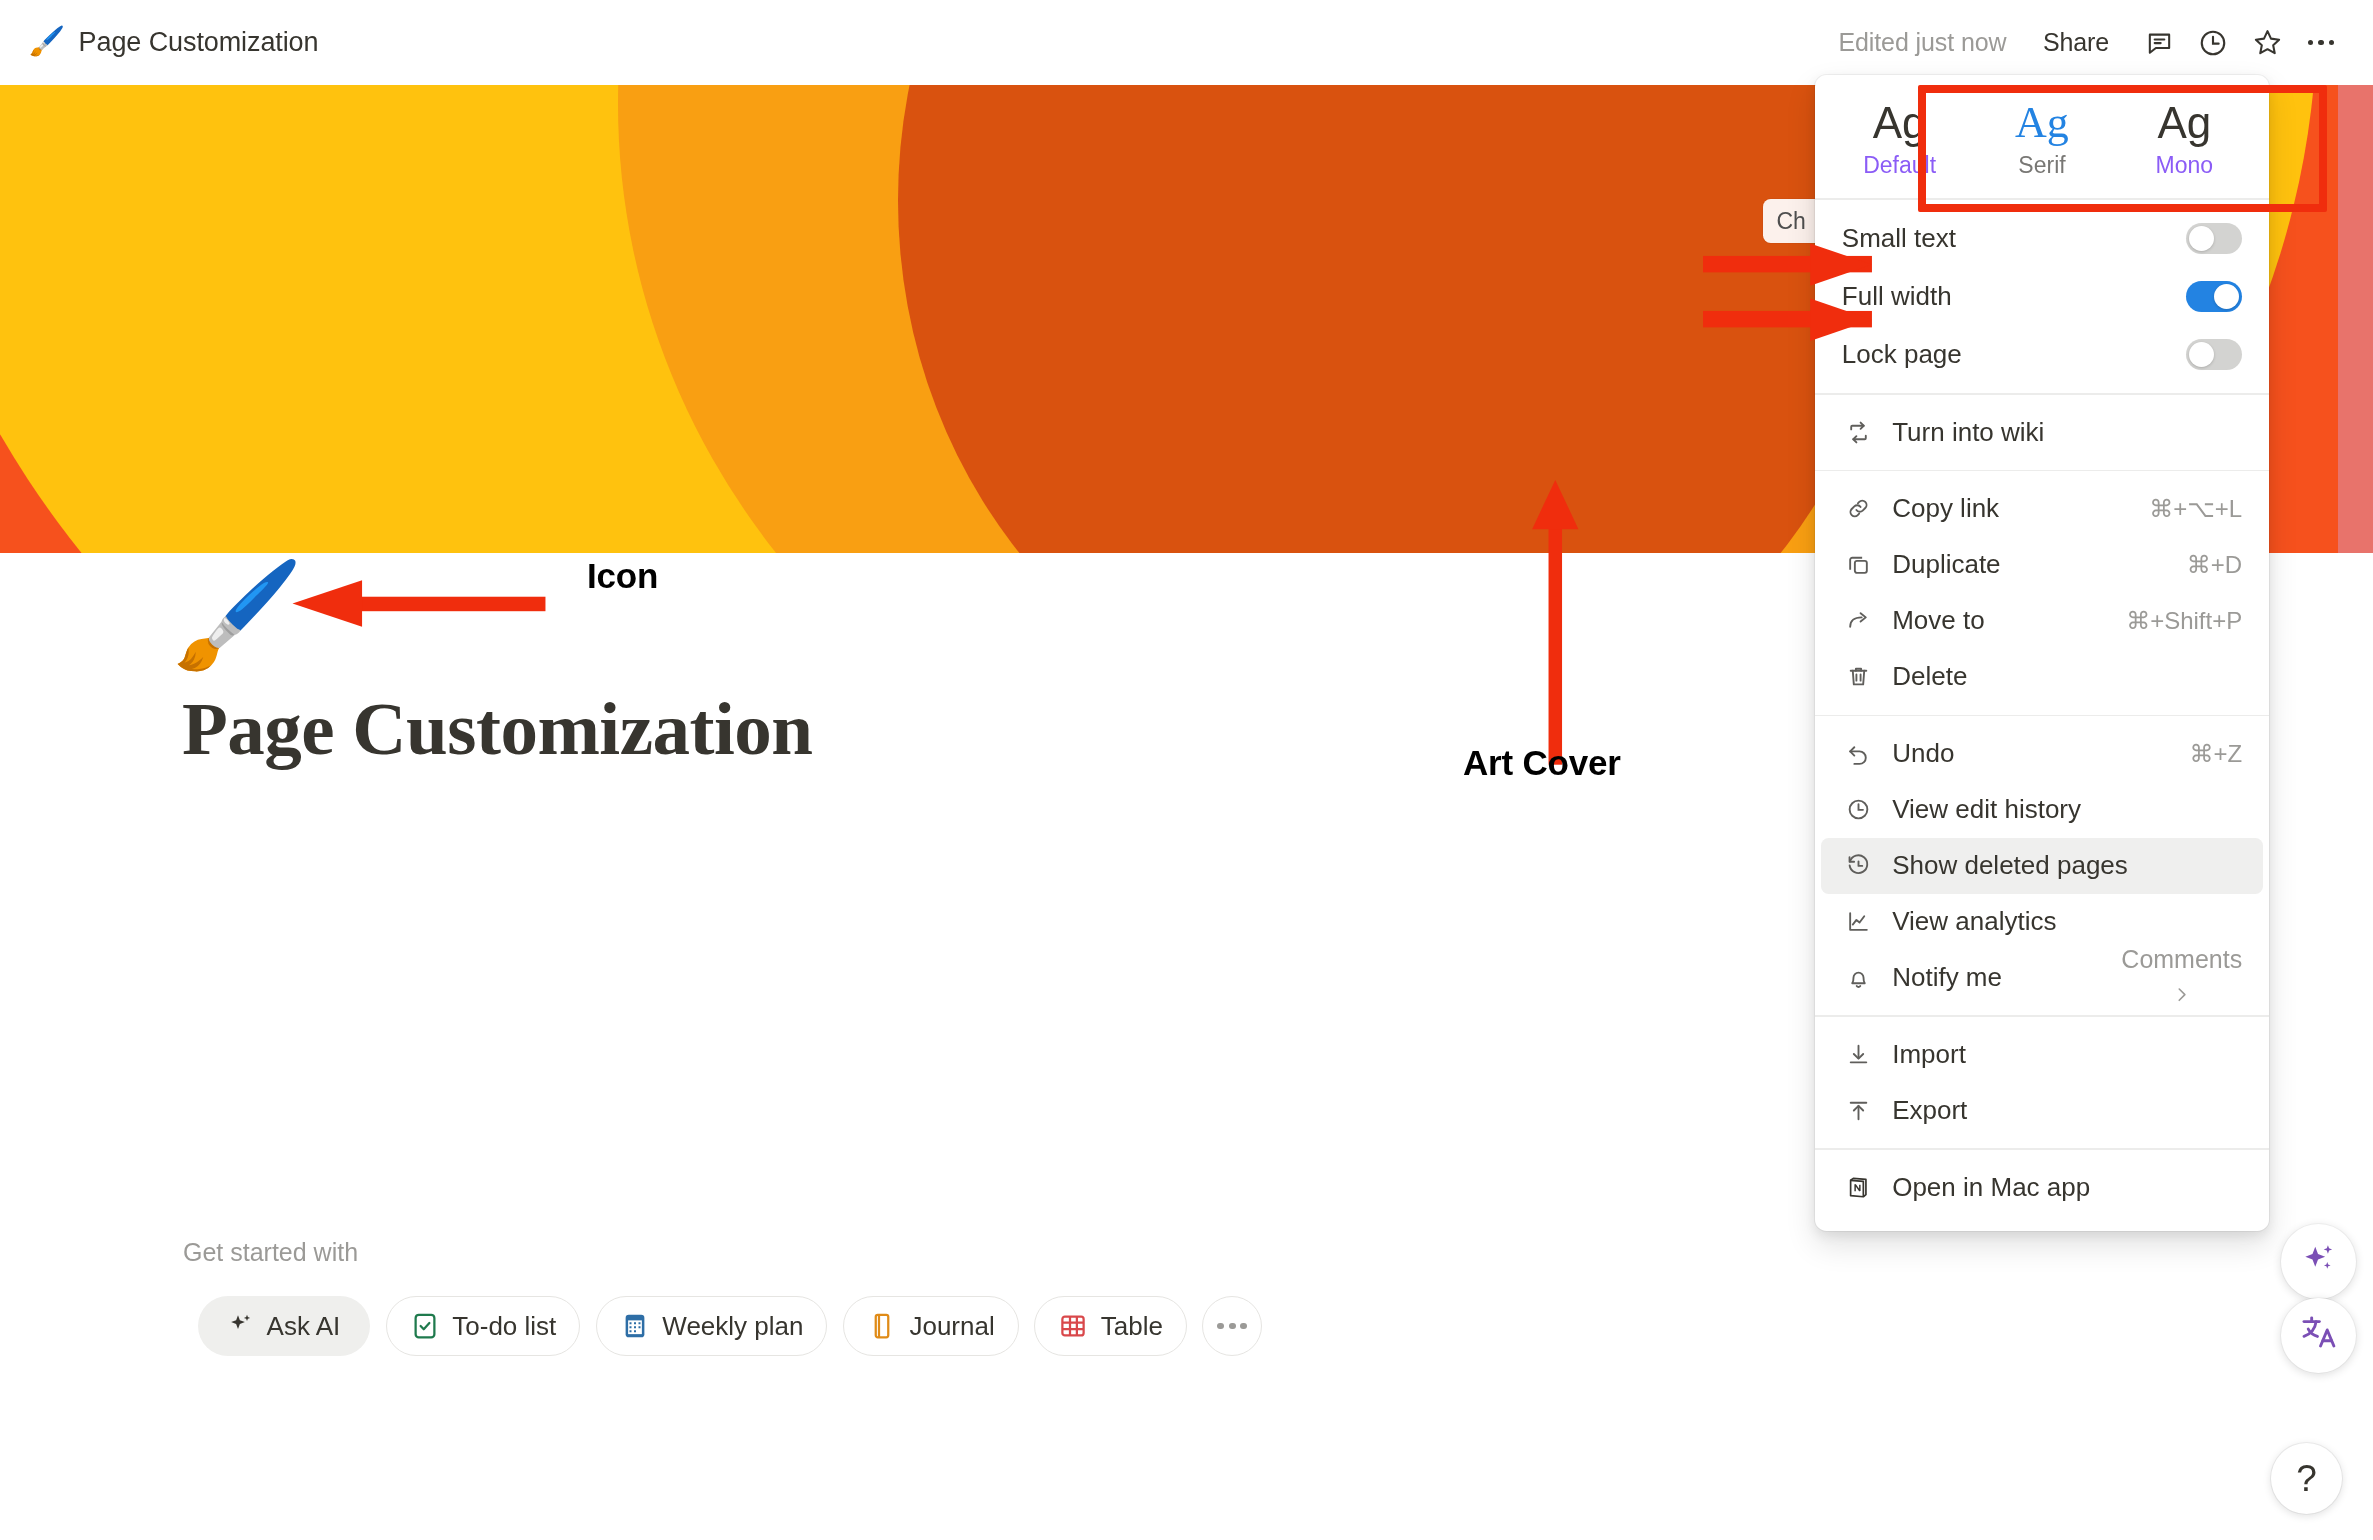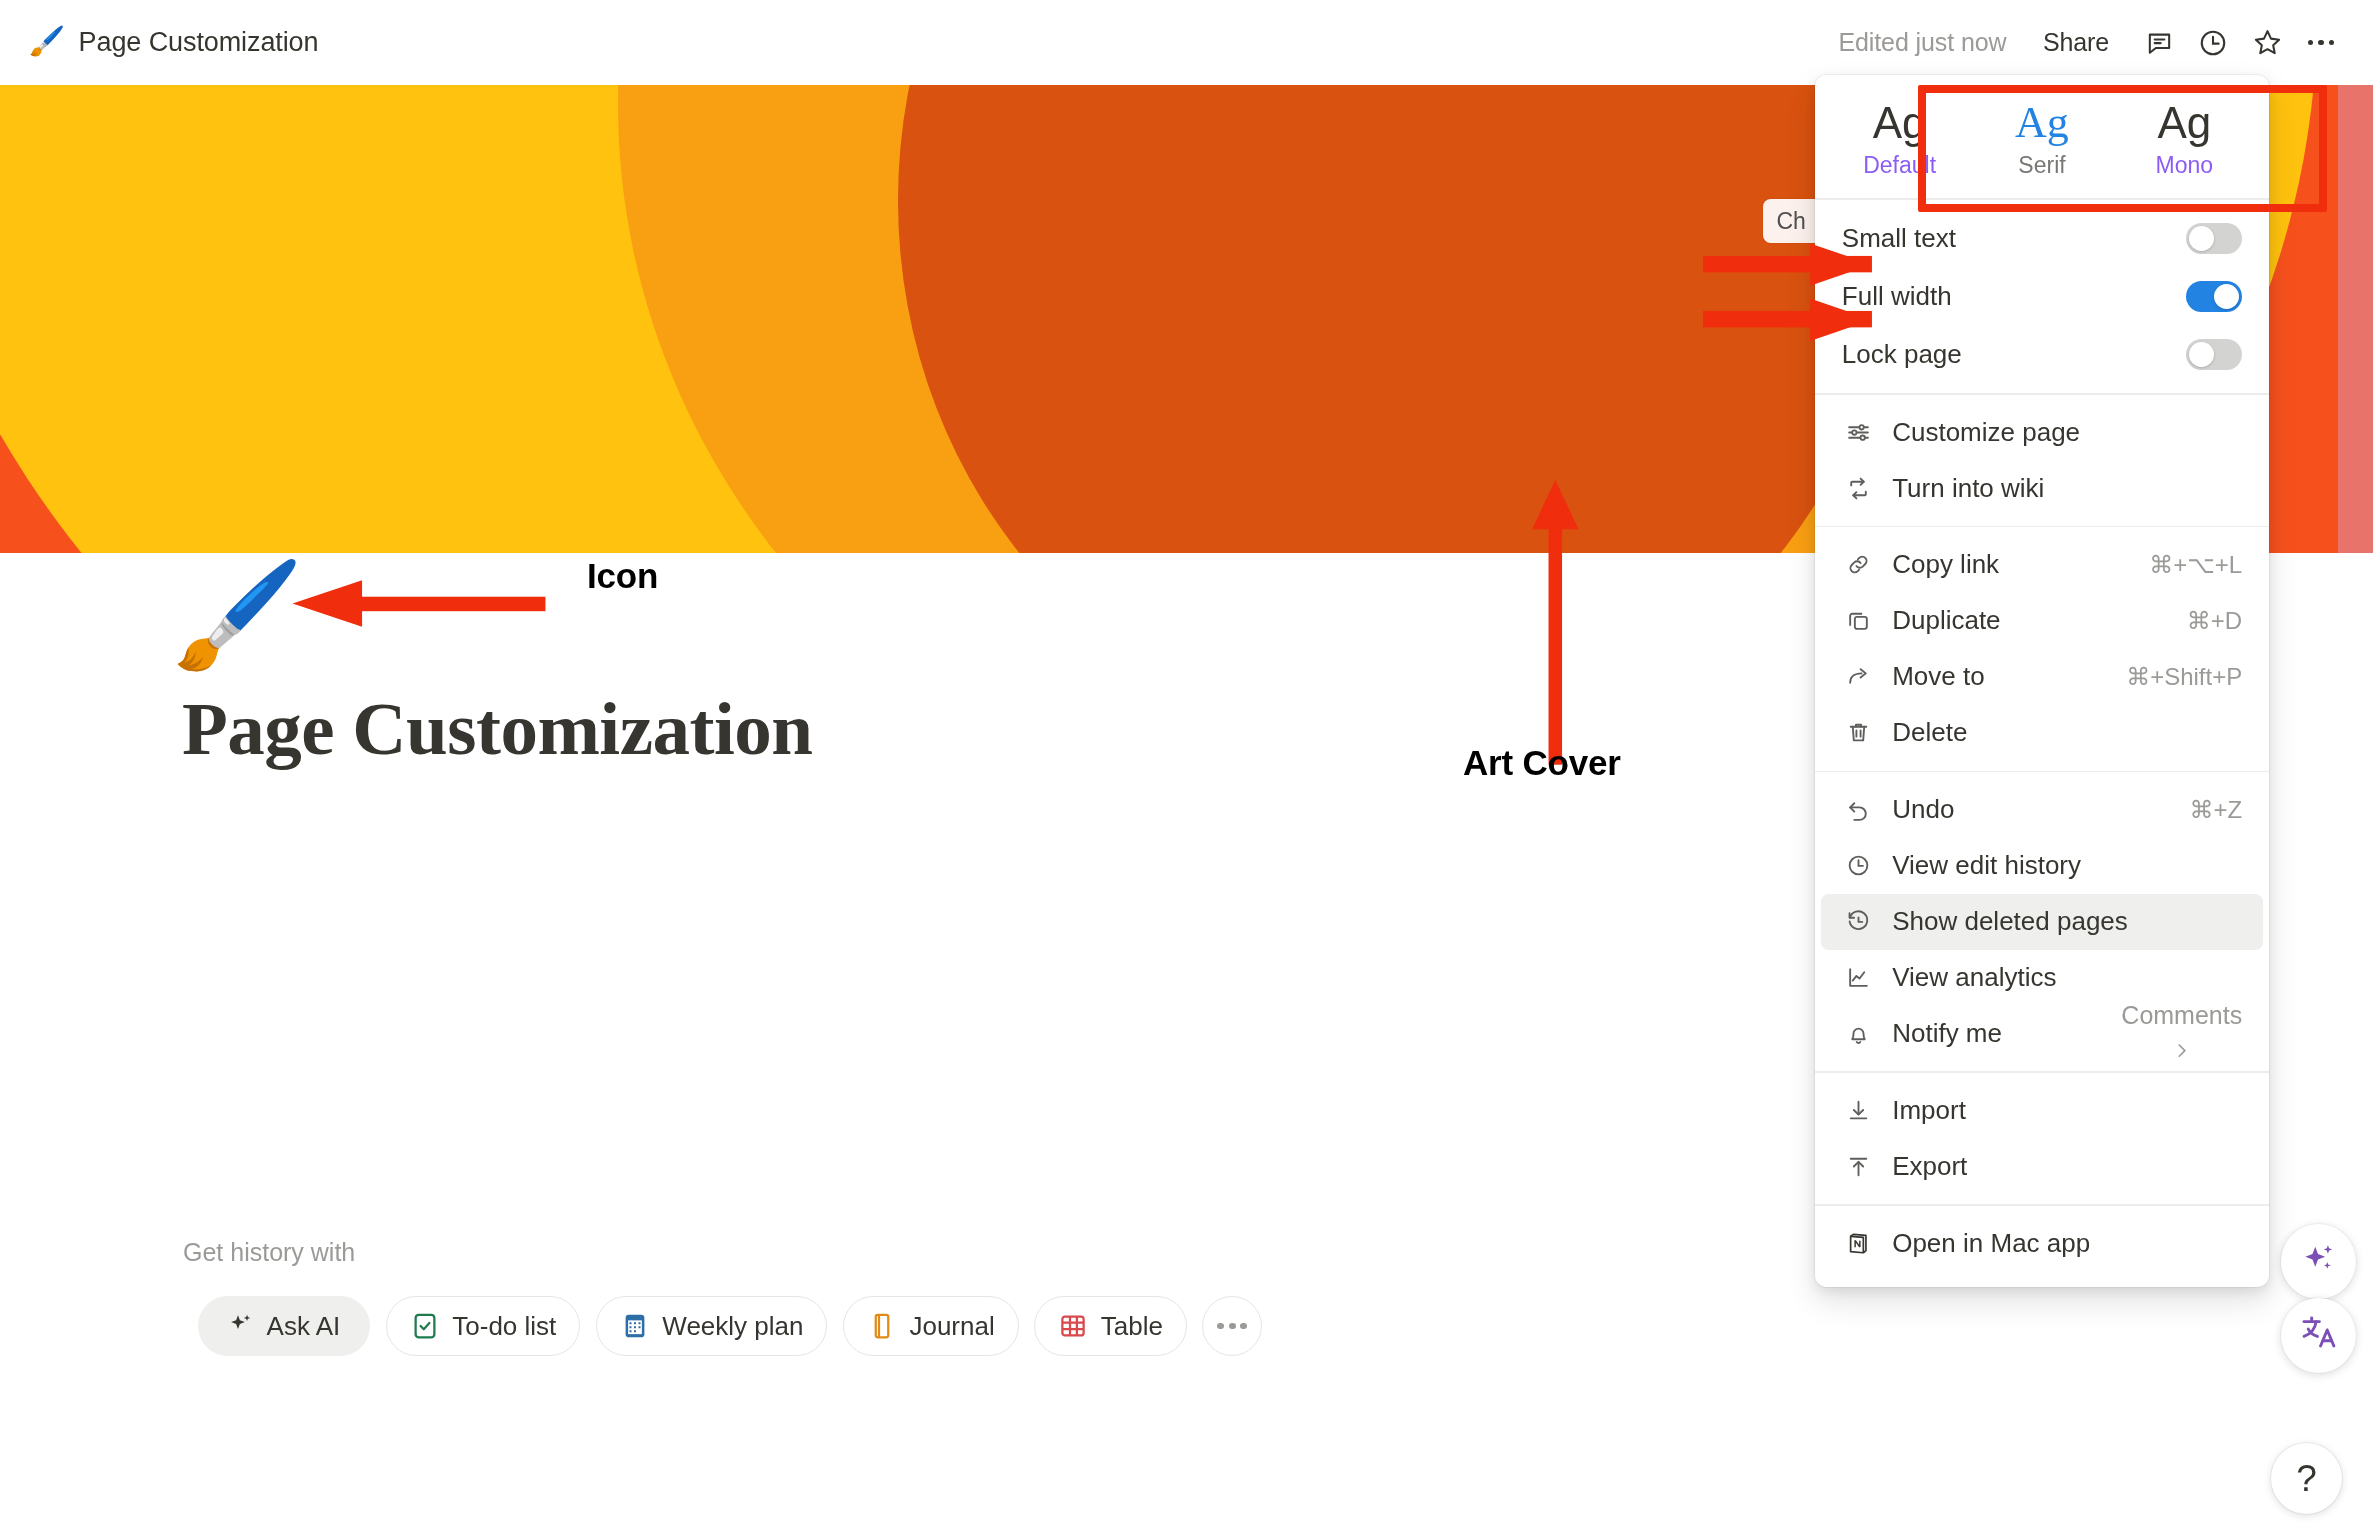--- a/index.html
+++ b/index.html
@@ -237,21 +237,21 @@
             <i></i>
             <i></i>
           </span>
       </span>
     </div>
   </div>
 
   <div class="page-icon">🖌️</div>
   <div class="page-title">Page Customization</div>
 
-  <div class="get-started-label">Get history with</div>
+  <div class="get-started-label">Get started with</div>
 
   <div class="chip-row">
     <div class="chip ai">
       <span>
         <svg class="g" viewBox="0 0 24 24" fill="#37352f">
           <path d="M11.2 3.3l1.5 4 4 1.5-4 1.5-1.5 4-1.5-4-4-1.5 4-1.5z"></path>
           <path d="M18.4 3l.7 1.8 1.8.7-1.8.7-.7 1.8-.7-1.8-1.8-.7 1.8-.7z"></path>
         </svg>
       </span>
       <span>Ask AI</span>
@@ -342,31 +342,20 @@
         <span class="switch on"></span>
       </div>
       <div class="toggle-row">
         <span class="toggle-label">Lock page</span>
         <span class="switch"></span>
       </div>
     </div>
     <div class="menu-sep"></div>
 
     <div class="menu-section">
-      <div class="mrow">
-        <span class="mi">
-          <svg width="25" height="25" viewBox="0 0 24 24" fill="none" stroke="currentColor" stroke-width="1.8" stroke-linecap="round">
-            <path d="M3 7h18M3 12h18M3 17h18"></path>
-              <circle cx="15" cy="7" r="2.1" fill="#fff"></circle>
-              <circle cx="8" cy="12" r="2.1" fill="#fff"></circle>
-              <circle cx="16" cy="17" r="2.1" fill="#fff"></circle>
-          </svg>
-        </span>
-        <span class="ml">Customize page</span>
-      </div>
       <div class="mrow">
         <span class="mi">
           <svg width="25" height="25" viewBox="0 0 24 24" fill="none" stroke="currentColor" stroke-width="1.8" stroke-linecap="round" stroke-linejoin="round">
             <path d="M5 9V6.5a1 1 0 011-1h11"></path>
               <path d="M14 2.5l3 3-3 3"></path>
             <path d="M19 15v2.5a1 1 0 01-1 1H7"></path>
               <path d="M10 21.5l-3-3 3-3"></path>
           </svg>
         </span>
         <span class="ml">Turn into wiki</span>

